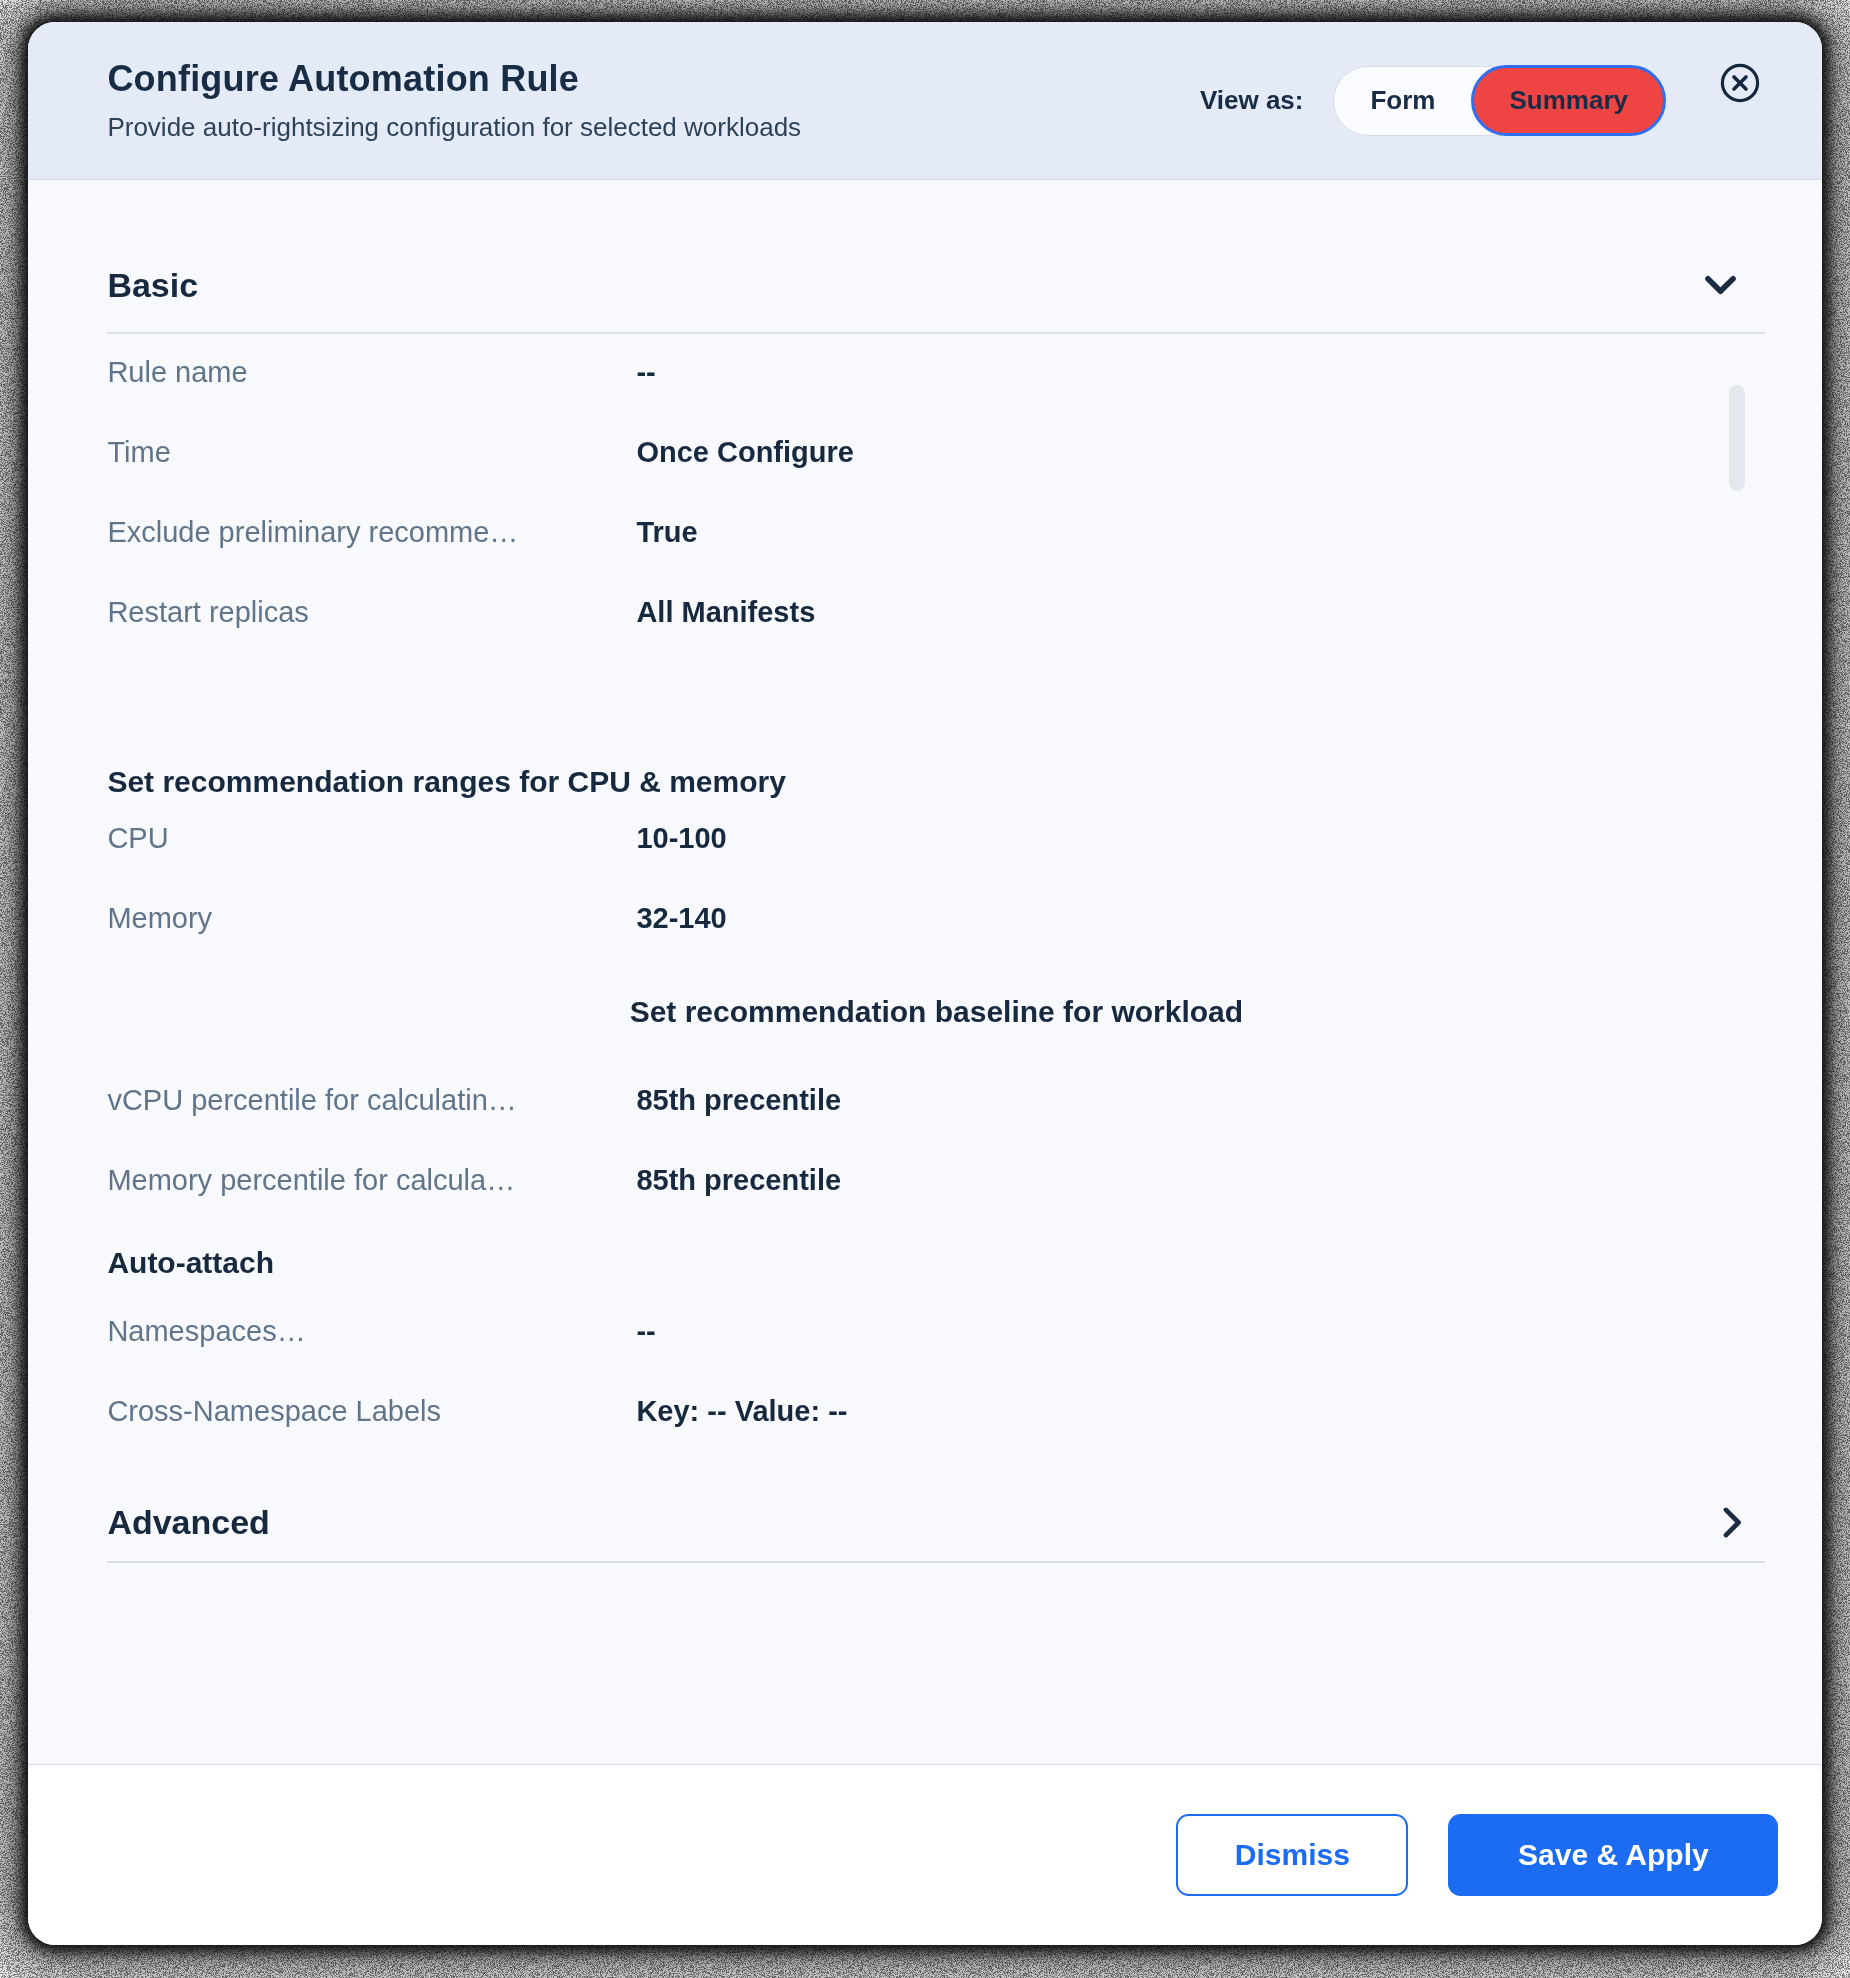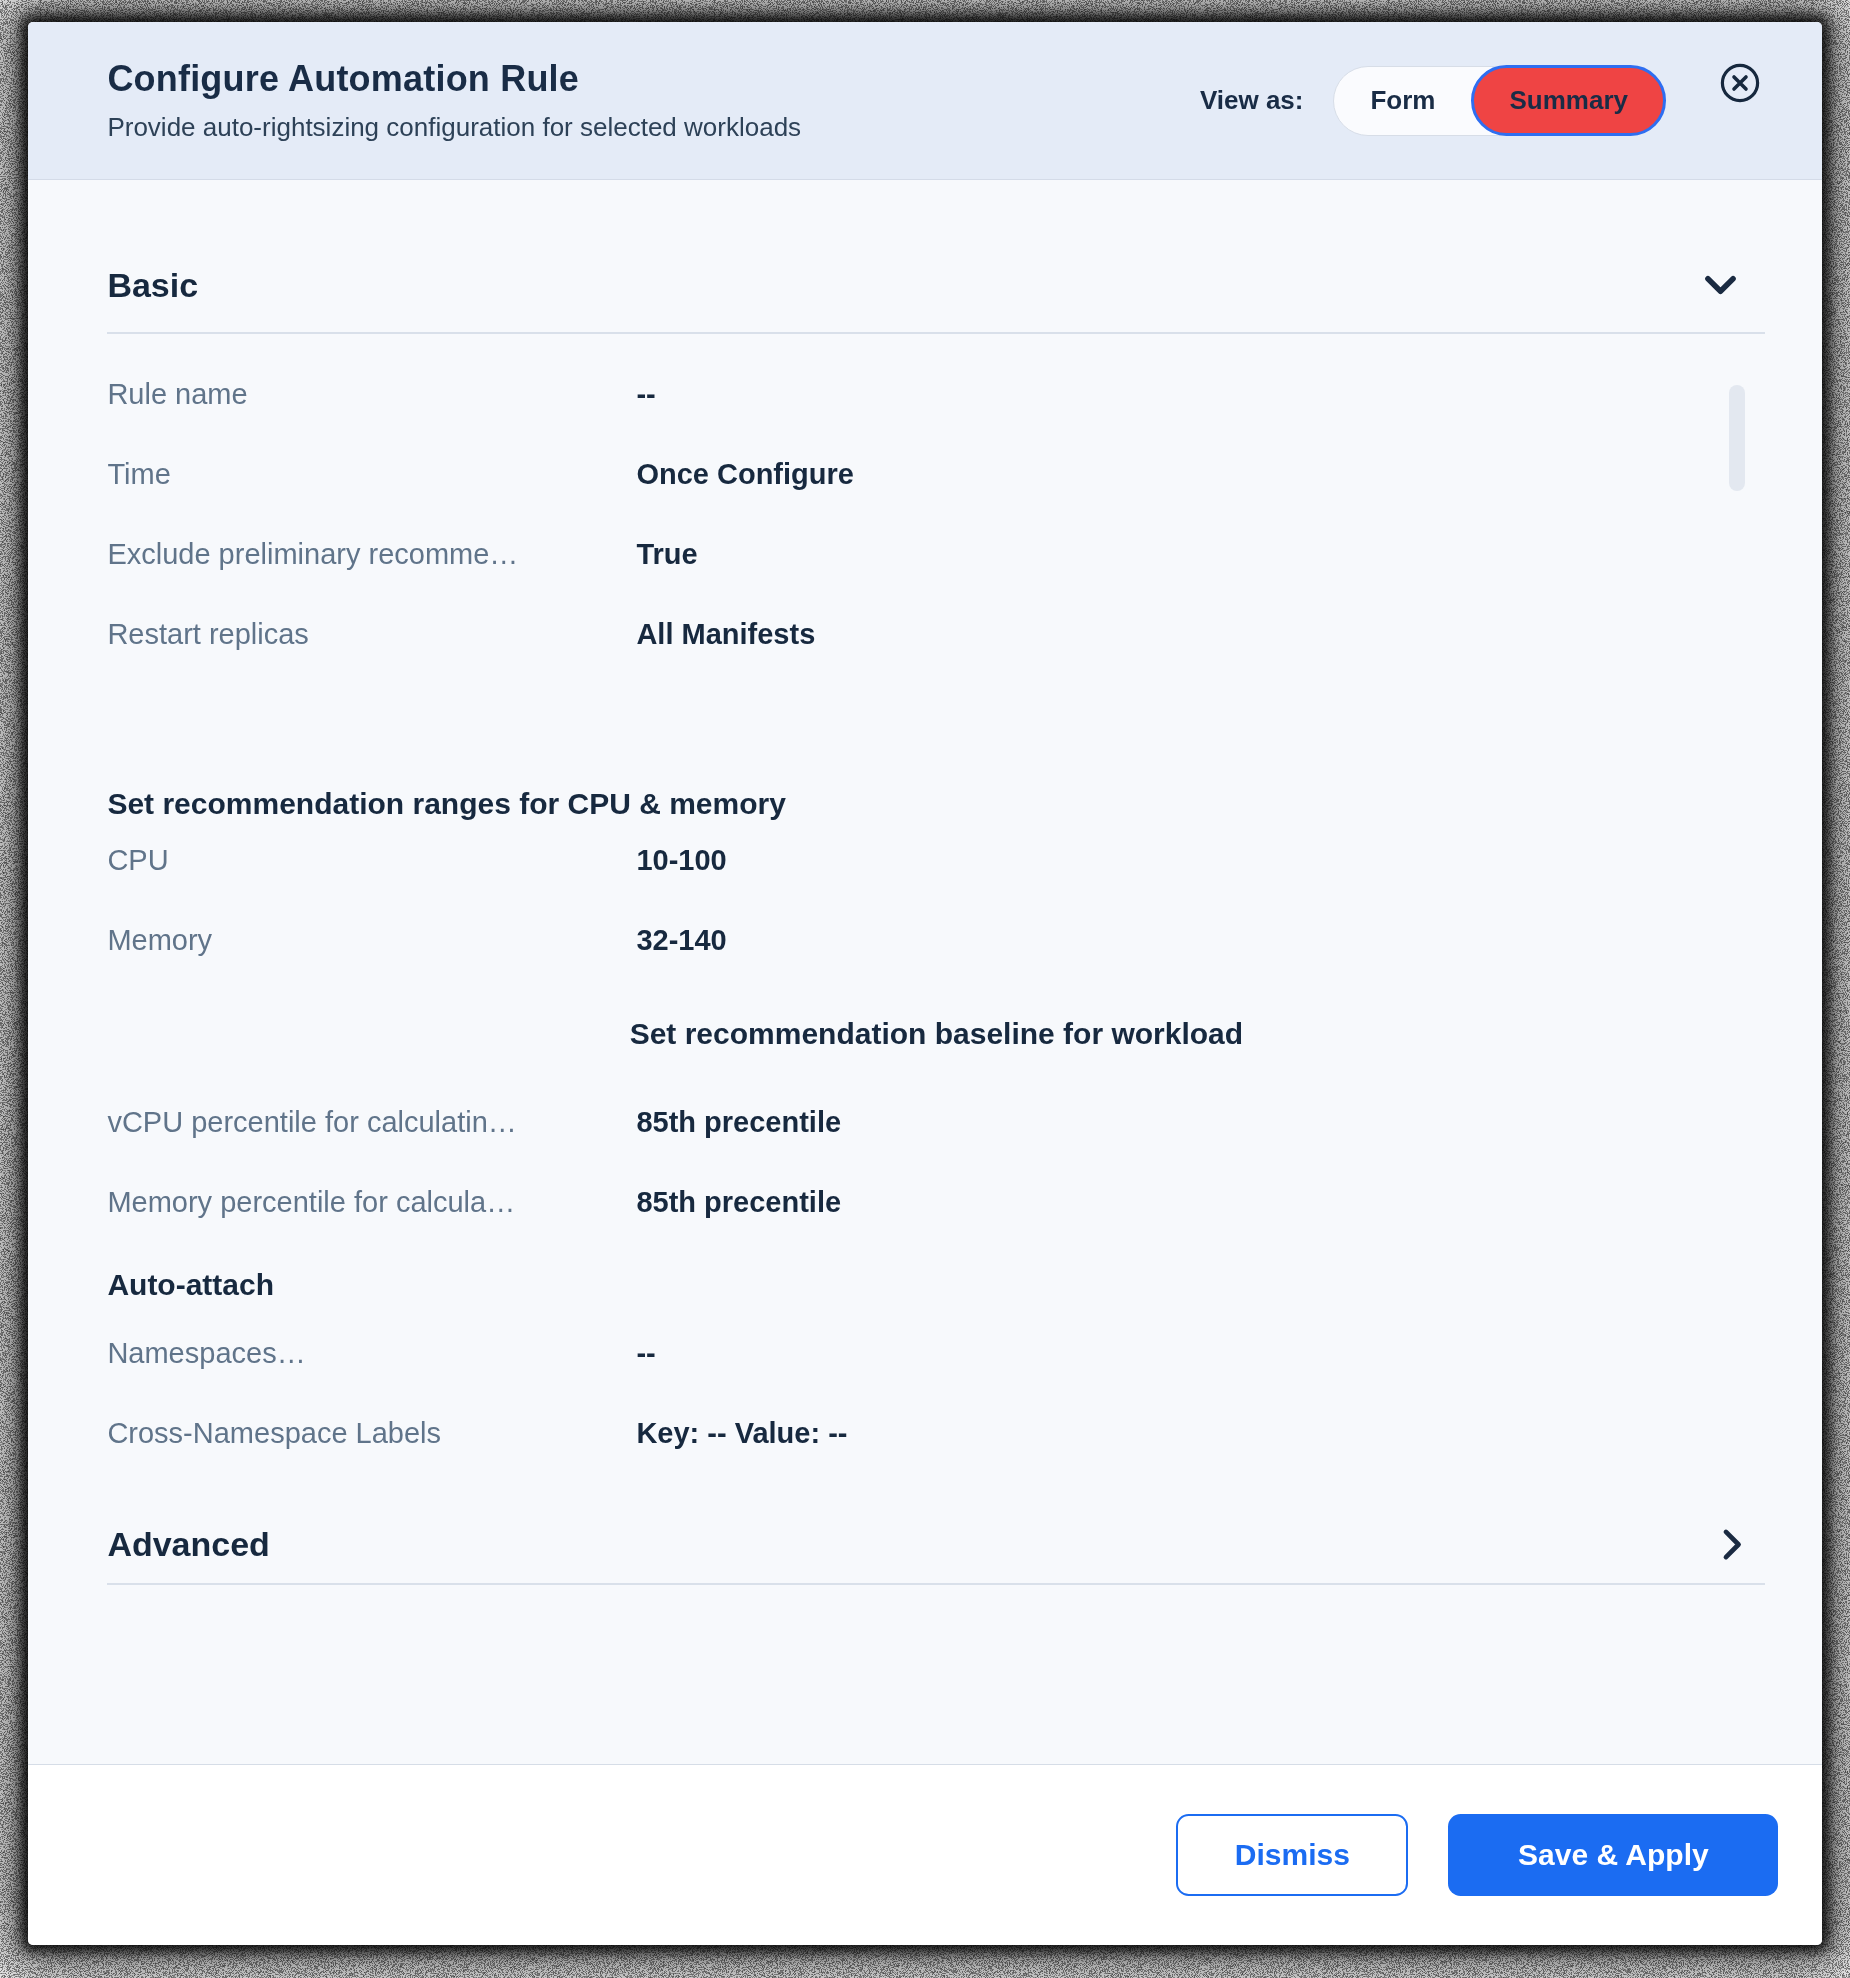--- a/index.html
+++ b/index.html
@@ -13,21 +13,21 @@
   .noise-bg {
     position: absolute; left: 0; top: 0;
     width: 1850px; height: 1978px;
     display: block;
   }
   .modal {
     position: absolute;
     left: 28.4px; top: 22px;
     width: 1794px; height: 1923px;
     background: #f7f9fc;
-    border-radius: 5px;
+    border-radius: 27px;
     box-shadow: 0 0 12.6px 6.3px rgba(5,5,5,0.92), 0 0 63px 27px rgba(0,0,0,0.55);
     display: flex; flex-direction: column;
     overflow: hidden;
   }
   
   .modal-header {
     height: 158px; flex: 0 0 158px;
     background: #e4ebf7;
     border-bottom: 1.6px solid #d4dbe8;
     display: flex; align-items: center;
@@ -86,21 +86,21 @@
     margin-top: 85px;
   }
   .section-heading {
     font-size: 34px; font-weight: 700; color: #17293f; line-height: 40px;
   }
   .chev-btn { background: none; border: none; padding: 0; cursor: pointer; display: flex; }
   .chev-down { margin-right: 28px; }
   .chev-right { margin-right: 23px; }
   .divider { height: 1.6px; background: #d9e0ea; margin-top: 27px; }
   .row { display: flex; align-items: baseline; margin-top: 44px; line-height: 36px; }
-  .row.first { margin-top: 42px; }
+  .row.first { margin-top: 20px; }
   .row-label {
     flex: 0 0 529px;
     font-size: 29px; font-weight: 400; color: #60748a;
   }
   .row-value {
     font-size: 29px; font-weight: 700; color: #17293f;
   }
   .subheading {
     font-size: 30px; font-weight: 700; color: #17293f; line-height: 36px;
   }

